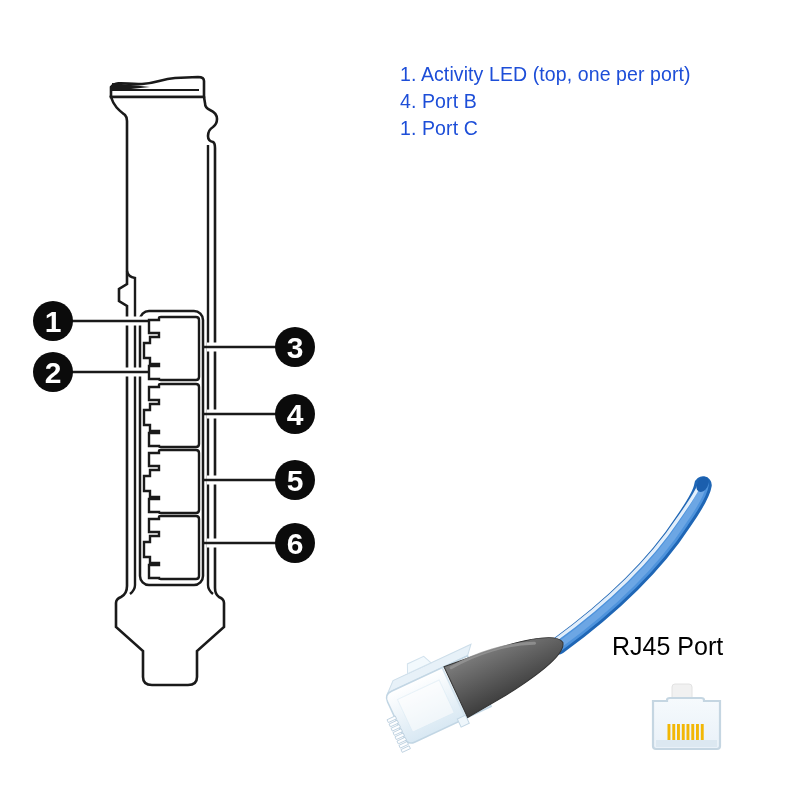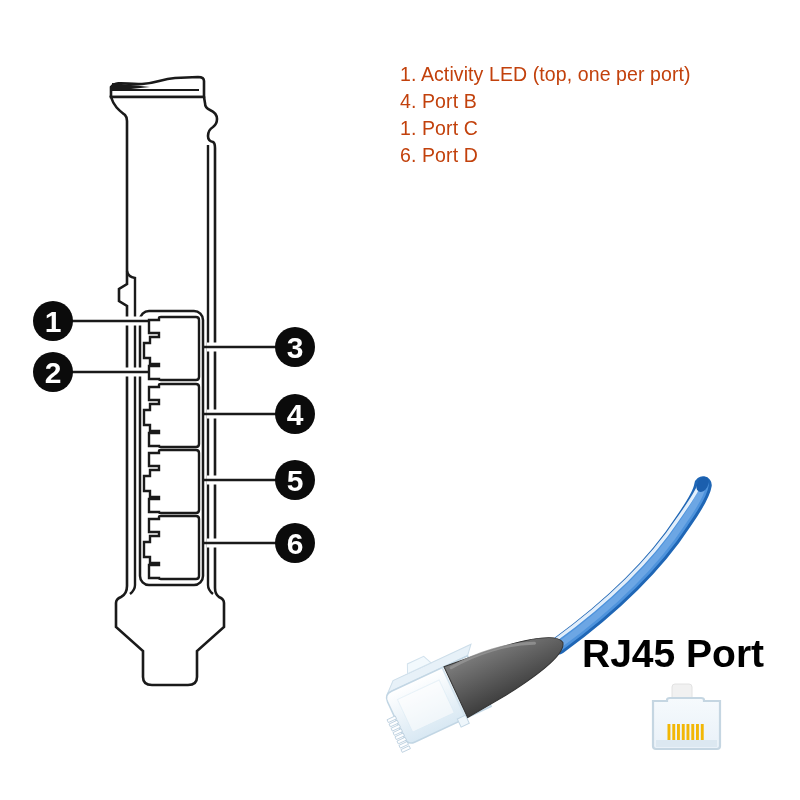--- a/index.html
+++ b/index.html
@@ -1,21 +1,21 @@
 <!DOCTYPE html>
 <html><head>
 <meta charset="utf-8">
 <style>
   html,body{margin:0;padding:0;background:#fff;}
   .stage{position:relative;width:800px;height:800px;background:#fff;overflow:hidden;
          font-family:"Liberation Sans",sans-serif;}
   .stage svg{position:absolute;left:0;top:0;}
   .legend{position:absolute;left:400px;top:61px;font-size:19.5px;line-height:27px;
-          color:#c2410c;letter-spacing:.1px;white-space:nowrap;}
-  .rj45-label{position:absolute;left:582px;top:632px;font-size:39px;color:#000;white-space:nowrap;font-weight:bold;}
+          color:#1d4ed8;letter-spacing:.1px;white-space:nowrap;}
+  .rj45-label{position:absolute;left:612px;top:632px;font-size:25px;color:#000;white-space:nowrap;}
 </style>
 </head>
 <body>
 
 <div class="stage">
 
   <svg width="800" height="800" viewBox="0 0 800 800">
     <defs>
       <linearGradient id="plugGrad" gradientUnits="userSpaceOnUse" x1="40" y1="-28" x2="40" y2="28">
         <stop offset="0" stop-color="#ffffff"></stop>
@@ -157,18 +157,17 @@
         <rect x="696.0" y="724" width="2.9" height="16"></rect>
         <rect x="700.8" y="724" width="2.9" height="16"></rect>
       </g>
     </g>
   </svg>
 
   <div class="legend">
     <div>1. Activity LED (top, one per port)</div>
     <div>4. Port B</div>
     <div>1. Port C</div>
-    <div>6. Port D</div>
   </div>
 
   <div class="rj45-label">RJ45 Port</div>
 
 </div>
 
 </body></html>

